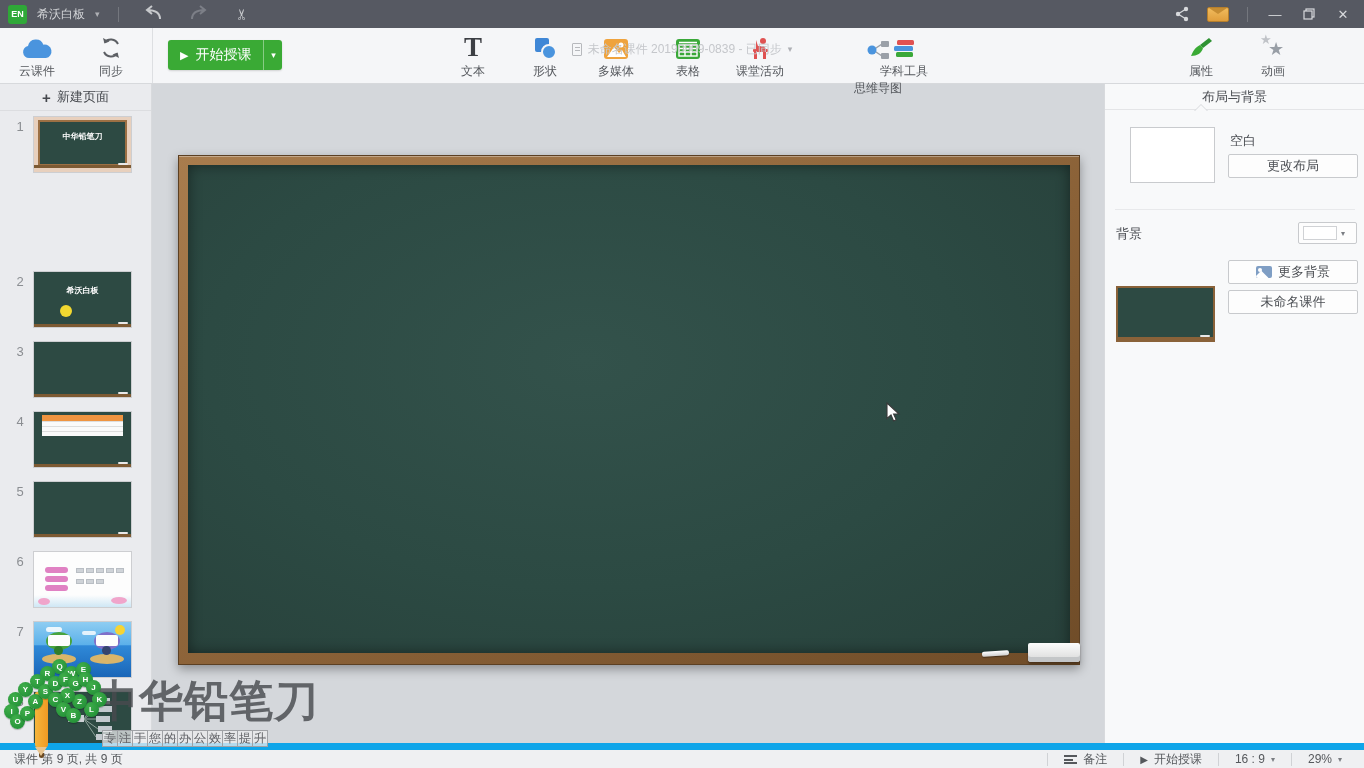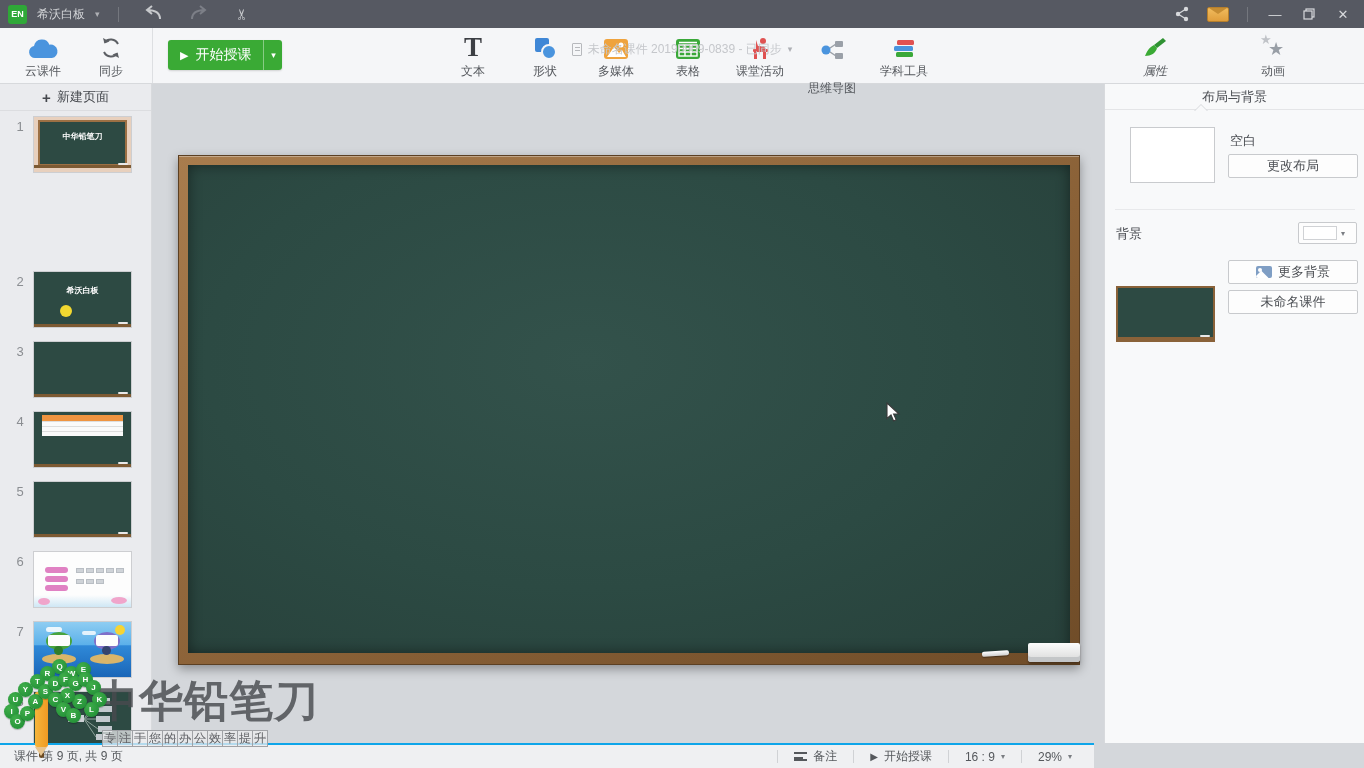--- a/index.html
+++ b/index.html
@@ -75,21 +75,21 @@
   .rp-label { font-size:13px; color:#4b4e53; }
   .rp-divider { left:10px; top:125px; width:240px; height:1px; background:#e8e9eb; }
   .color-dd { left:193px; top:138px; width:59px; height:22px; background:#fdfdfd; border:1px solid #c8cacd; border-radius:2px; display:flex; align-items:center; padding:0 4px; gap:4px; }
   .color-swatch { width:34px; height:14px; background:#fff; border:1px solid #d0d2d5; }
   .board-thumb { left:11px; top:176px; width:99px; height:56px; background:#2d4a43; border:2px solid #8a6239; position:relative; }
   .img-ico { width:16px; height:12px; background:#7f9ec4; border-radius:2px; position:relative; overflow:hidden; }
   .img-ico::before { content:""; position:absolute; left:2px; top:2px; width:4px; height:4px; border-radius:50%; background:#fff; }
   .img-ico::after { content:""; position:absolute; left:1px; bottom:-3px; width:10px; height:8px; background:#fff; transform:rotate(45deg); }
 
   
-  #statusbar { position:absolute; left:0; top:743px; width:1094px; height:25px; background:#eff0f2; border-top:2px solid #0ea5e9; display:flex; align-items:center; font-size:12px; color:#55585c; z-index:3;gap:28px; }
+  #statusbar { position:absolute; left:0; top:743px; width:1364px; height:25px; background:#eff0f2; border-top:7px solid #0ea5e9; display:flex; align-items:center; font-size:12px; color:#55585c; z-index:3;gap:28px; }
   #page-info { padding-left:14px; }
   .sb-right { margin-left:auto; display:flex; align-items:center; height:100%; padding-right:18px; }
   .sb-item { display:flex; align-items:center; gap:6px; padding:0 16px; }
   .sb-sep { width:1px; height:13px; background:#d0d2d5; }
   .sb-caret { font-size:8px; color:#7a7d82; }
   .notes-ico { display:inline-block; width:13px; height:9px; border-top:2px solid #55585c; border-bottom:2px solid #55585c; position:relative; }
   .notes-ico::after { content:""; position:absolute; left:0; top:2.5px; width:9px; height:2px; background:#55585c; }
   .play-sm { font-size:10px; }
 
   
@@ -144,21 +144,21 @@
       <svg width="12" height="12" viewBox="0 0 12 12">
           <rect x="3" y="1" width="8" height="8" fill="none" stroke="#d7d9dc" stroke-width="1.2"></rect>
           <rect x="1" y="3" width="8" height="8" fill="#565962" stroke="#d7d9dc" stroke-width="1.2"></rect>
         </svg>
     </span>
     <span class="win-btn">✕</span>
   </div>
 </div>
 
 <div id="toolbar">
-  <div class="tool" style="left:8px;">
+  <div class="tool" style="left:2px;">
     <span class="ic">
       <svg width="32" height="22" viewBox="0 0 32 22">
           <path d="M8 20 a6 6 0 0 1 -1 -11.9 a8 8 0 0 1 15.4 -1.4 a6.5 6.5 0 0 1 2.6 13.3 Z" fill="#4a94de"></path>
         </svg>
     </span>
     <span class="lbl">云课件</span>
   </div>
   <div class="tool" style="left:76px;">
     <span class="ic">
       <svg width="24" height="24" viewBox="0 0 24 24">
@@ -216,21 +216,21 @@
       <svg width="24" height="24" viewBox="0 0 24 24">
           <circle cx="15" cy="5" r="3" fill="#e05252"></circle>
           <path d="M8 4 L10 10 L16 10 L18 14 L8 14 Z" fill="#e05252"></path>
           <rect x="5" y="13" width="15" height="3" rx="1" fill="#e05252"></rect>
           <rect x="6" y="16" width="3" height="7" fill="#e05252"></rect>
           <rect x="15" y="16" width="3" height="7" fill="#e05252"></rect>
         </svg>
     </span>
     <span class="lbl">课堂活动</span>
   </div>
-  <div class="tool" style="left:797px;gap:20px;">
+  <div class="tool" style="left:843px;gap:20px;">
     <span class="ic">
       <svg width="24" height="20" viewBox="0 0 24 20">
           <path d="M7 10 L16 4 M7 10 L16 16" stroke="#9aa0a8" stroke-width="1.5"></path>
           <circle cx="6" cy="10" r="4.5" fill="#4a94de"></circle>
           <rect x="15" y="1" width="8" height="6" rx="1" fill="#9aa0a8"></rect>
           <rect x="15" y="13" width="8" height="6" rx="1" fill="#9aa0a8"></rect>
         </svg>
     </span>
     <span class="lbl">思维导图</span>
   </div>
@@ -238,21 +238,21 @@
     <span class="ic">
       <svg width="24" height="22" viewBox="0 0 24 22">
           <rect x="5" y="2" width="17" height="5" rx="1.5" fill="#e05252"></rect>
           <rect x="2" y="8" width="19" height="5" rx="1.5" fill="#4a94de"></rect>
           <rect x="4" y="14" width="17" height="5" rx="1.5" fill="#3aa839"></rect>
         </svg>
     </span>
     <span class="lbl">学科工具</span>
   </div>
 
-  <div class="tool" style="left:1120px;font-style:italic;">
+  <div class="tool" style="left:1166px;">
     <span class="ic">
       <svg width="26" height="24" viewBox="0 0 26 24">
           <path d="M21 2 L24 5 L15 12 L12 9 Z" fill="#2f9233"></path>
           <path d="M12 9 L15 12 C14 17 9 20 3 20 C5 16 6 12 12 9 Z" fill="#3aaa35"></path>
         </svg>
     </span>
     <span class="lbl">属性</span>
   </div>
   <div class="tool" style="left:1238px;">
     <span class="ic" style="position:relative; width:30px;">

